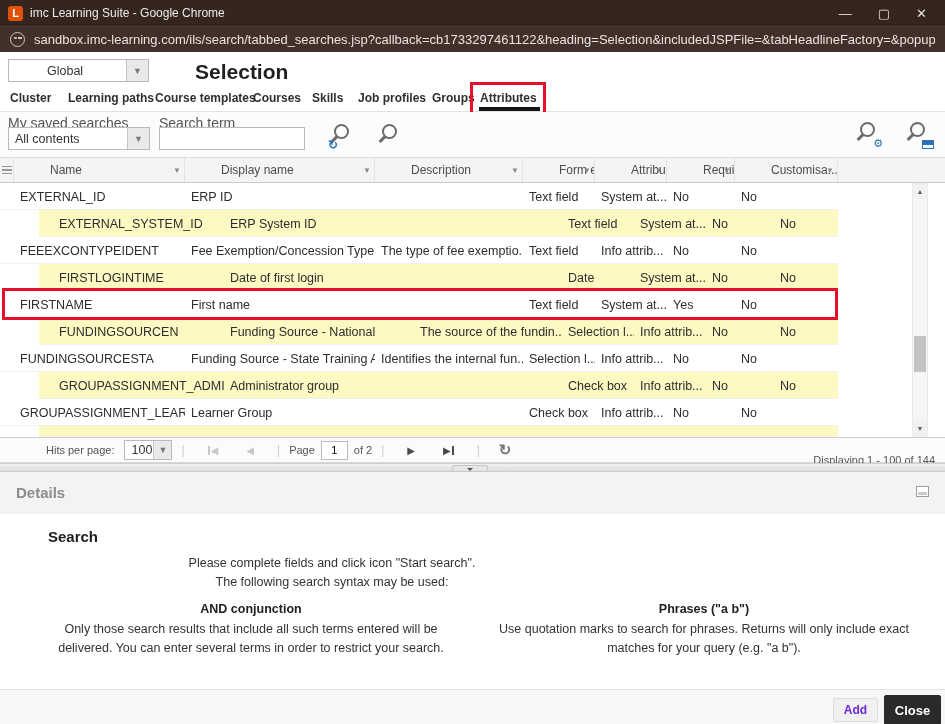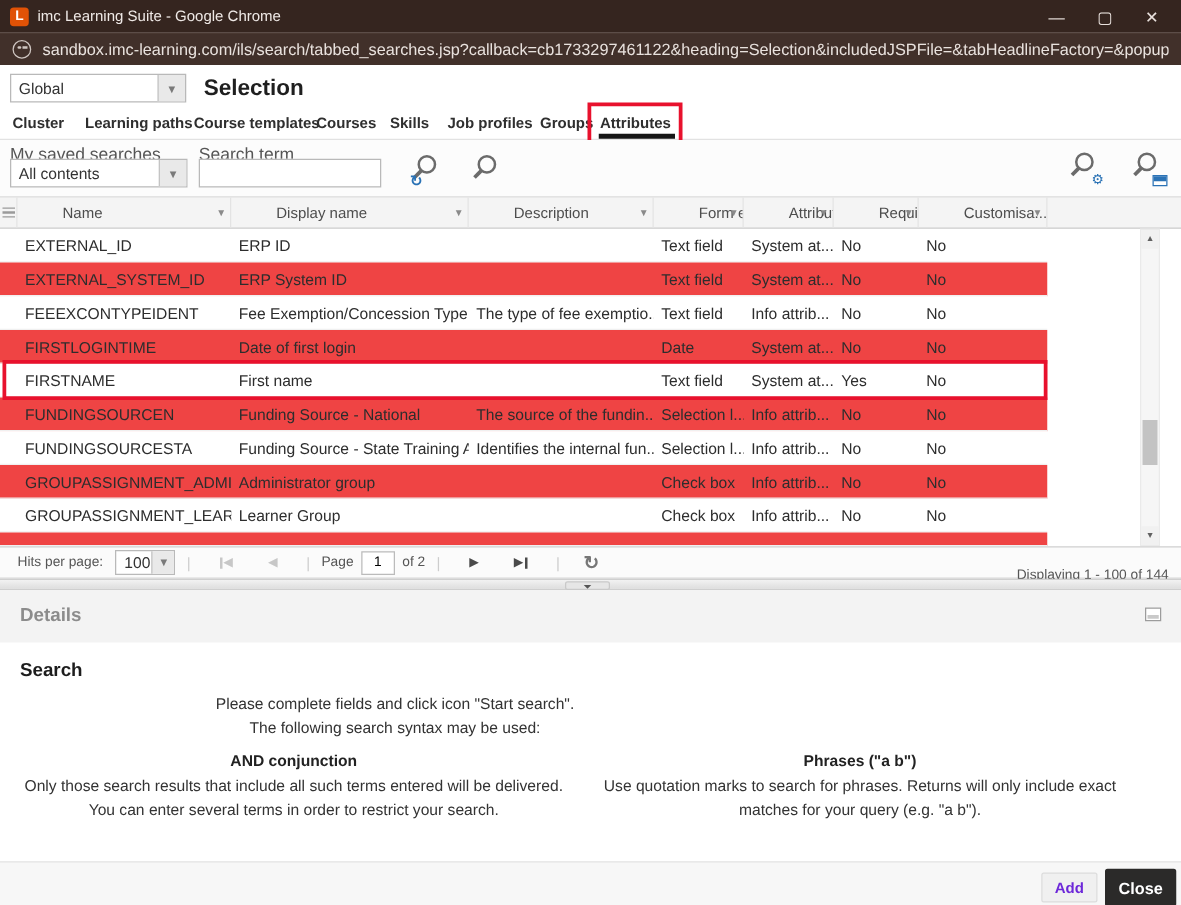--- a/index.html
+++ b/index.html
@@ -1,37 +1,37 @@
 <!DOCTYPE html>
 <html><head>
 <meta charset="utf-8">
 <style>
   * { margin:0; padding:0; box-sizing:border-box; }
   html,body { width:945px; height:724px; overflow:hidden; font-family:"Liberation Sans", sans-serif; background:#fff; }
-  .abs { position:absolute; }
+  .abs { position:absolute;padding-left:32px; }
   #stage { position:relative; width:945px; height:724px; background:#fff; }
 
   
   #titlebar { left:0; top:0; width:945px; height:26px; background:#35251f; display:flex; align-items:center; padding:0 8px; }
   .favicon { width:15px; height:15px; background:#e05206; border-radius:3px; color:#fff; font-size:11px; font-weight:bold; display:flex; align-items:center; justify-content:center; margin-right:7px; }
   #window-title { color:#efe9e6; font-size:12px; flex:1; }
   .win-controls { display:flex; gap:26px; color:#e8e0dc; font-size:13px; padding-right:10px; }
   .win-controls span { cursor:default; }
   #urlbar { left:0; top:26px; width:945px; height:26px; background:#41302a; display:flex; align-items:center; padding:0 10px; border-top:1px solid #4c3b34; }
   .site-icon { width:15px; height:15px; border:1.5px solid #cfc6c2; border-radius:50%; margin-right:9px; position:relative; flex:none; }
   .site-icon::before { content:""; position:absolute; left:3px; top:3.5px; width:2.5px; height:2.5px; border-radius:50%; background:#cfc6c2; }
   .site-icon::after { content:""; position:absolute; right:2.5px; top:3.5px; width:4px; height:2px; background:#cfc6c2; }
   #url-text { color:#e9e2de; font-size:13px; white-space:nowrap; overflow:hidden; }
 
   
   .select-box { border:1px solid #b9b9b9; background:#fff; height:23px; display:flex; align-items:stretch; font-size:12.5px; color:#333; }
   .select-box .val { flex:1; display:flex; align-items:center; padding:0 6px; white-space:nowrap; overflow:hidden; }
   .select-box .btn { width:22px; background:#e9e9e9; border-left:1px solid #c4c4c4; color:#7a7a7a; font-size:9px; display:flex; align-items:center; justify-content:center; }
   #global-select { left:8px; top:59px; width:141px; }
-  #page-title { left:163px; top:60px; font-size:18px; font-weight:bold; color:#1f1f1f; }
+  #page-title { left:163px; top:60px; font-size:21px; font-weight:bold; color:#1f1f1f; }
 
   
   #tabbar { left:0; top:84px; width:945px; height:28px; border-bottom:1px solid #e2e2e2; }
   .tab { position:absolute; top:0; height:28px; display:flex; align-items:center; font-size:12px; font-weight:bold; color:#2f2f2f; cursor:pointer; }
   .tab.active::after { content:""; position:absolute; left:-1px; right:-3px; bottom:1px; height:4px; background:#161616; }
   .tab:nth-child(1){left:10px;} .tab:nth-child(2){left:68px;text-align:center;} .tab:nth-child(3){left:155px;}
   .tab:nth-child(4){left:253px;} .tab:nth-child(5){left:312px;} .tab:nth-child(6){left:358px;}
   .tab:nth-child(7){left:432px;} .tab:nth-child(8){left:480px;}
 
   .red-annotation { position:absolute; border:3px solid #e8112d; background:transparent; pointer-events:none; }
@@ -61,21 +61,21 @@
   
   #table { left:0; top:157px; width:945px; height:280px; }
   .grid { display:grid; grid-template-columns:14px 171px 190px 148px 72px 72px 68px 103px; width:838px; }
   #thead { position:absolute; left:0; top:0; height:26px; width:945px; background:#f4f4f4; border-top:1px solid #ddd; border-bottom:1px solid #ccc; }
   .th { position:relative; display:flex; align-items:center; font-size:12px; color:#4d4d4d; padding-left:6px; height:24px; border-right:1px solid #e3e3e3; white-space:nowrap; overflow:hidden;margin-left:30px; }
   .th .filter { position:absolute; right:3px; top:8px; font-size:8px; color:#8a8a8a; }
   .burger { display:flex; flex-direction:column; justify-content:center; gap:2px; height:24px; padding-left:2px; border-right:1px solid #e3e3e3; }
   .burger i { display:block; width:10px; height:1.5px; background:#9a9a9a; }
   #tbody { position:absolute; left:0; top:26px; width:838px; height:254px; overflow:hidden; }
   .row { height:27px; border-bottom:1px solid #f0f0f0; background:#fff; cursor:pointer; }
-  .row.alt { background:#ef4444; }
+  .row.alt { background:#fef9c3;margin-left:39px; }
   .row.partial { height:11px; overflow:hidden; }
   .cell { font-size:12.5px; color:#2d2d2d; display:flex; align-items:center; padding-left:6px; white-space:nowrap; overflow:hidden; height:27px; }
 
   
   #vscroll { position:absolute; left:912px; top:26px; width:16px; height:254px; background:#f6f6f6; border:1px solid #eaeaea; }
   .sbtn { position:absolute; left:0; width:14px; height:15px; display:flex; align-items:center; justify-content:center; font-size:7px; color:#606060; background:#f1f1f1; }
   #sb-up { top:0; } #sb-down { bottom:0; }
   #sb-thumb { position:absolute; left:1px; top:152px; width:12px; height:36px; background:#c3c3c3; }
 
   

